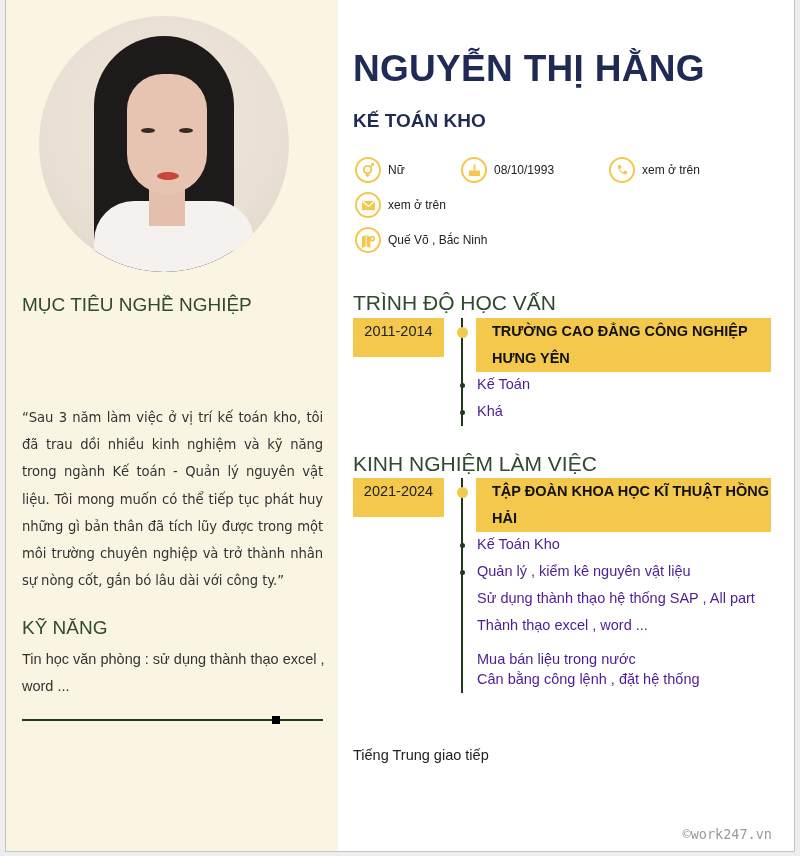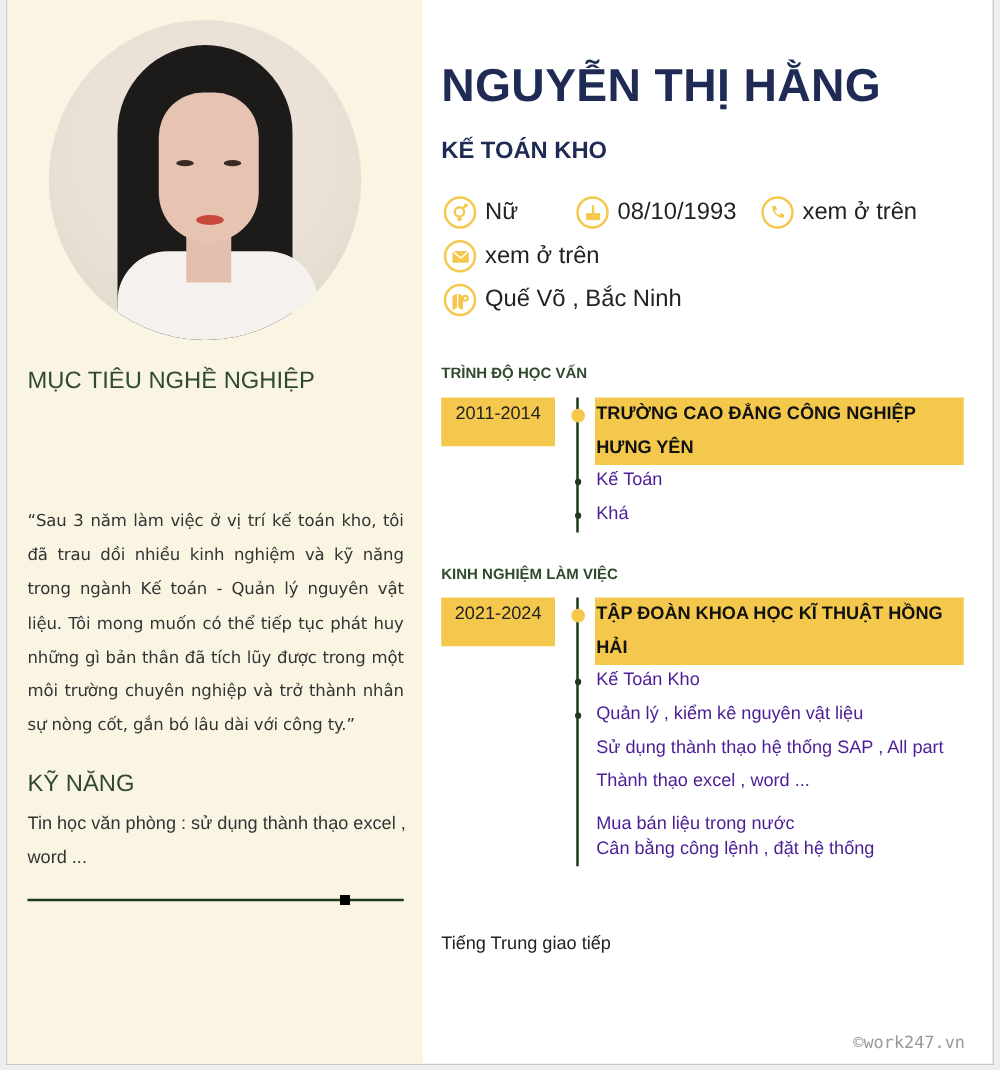--- a/index.html
+++ b/index.html
@@ -47,40 +47,40 @@
     position: absolute; left: 250px; top: -3px; width: 8px; height: 8px; background: #000;
   }
 
   .name {
     position: absolute; left: 347px; top: 48px; font-size: 37px; font-weight: bold;
     color: #1f2a55; letter-spacing: 0.3px;
   }
   .job {
     position: absolute; left: 347px; top: 110px; font-size: 19px; font-weight: bold; color: #1f2a55;
   }
-  .info { position: absolute; display: flex; align-items: center; font-size: 19px; color: #222; }
+  .info { position: absolute; display: flex; align-items: center; font-size: 12px; color: #222; }
   .ic {
     width: 26px; height: 26px; border-radius: 50%; border: 2px solid #f3c84c;
     display: inline-flex; align-items: center; justify-content: center; margin-right: 7px;
   }
   .ic svg { width: 15px; height: 15px; }
 
   .sec-title-r {
-    position: absolute; left: 347px; font-weight: bold; font-size: 12px; color: #2f4a2d;
+    position: absolute; left: 347px; font-weight: normal; font-size: 21px; color: #2f4a2d;
   }
   .date {
     position: absolute; left: 347px; width: 91px; height: 39px; background: #f3c84c;
     font-size: 14.5px; color: #222; text-align: center; line-height: 27px;
   }
   .tl-line { position: absolute; left: 455px; width: 2px; background: #1e3a1b; }
   .tl-dot-big { position: absolute; left: 451px; width: 11px; height: 11px; border-radius: 50%; background: #f3c84c; }
   .tl-dot { position: absolute; left: 454px; width: 5px; height: 5px; border-radius: 50%; background: #1e3a1b; }
   .hl {
     position: absolute; left: 470px; width: 295px; background: #f3c84c;
-    font-weight: bold; font-size: 14.5px; line-height: 27px; color: #111; padding-left: 1px;
+    font-weight: bold; font-size: 14.5px; line-height: 27px; color: #111; padding-left: 16px;
   }
   .tl-item { position: absolute; left: 471px; font-size: 14.5px; color: #4c1d95; line-height: 27px; }
   .extra { position: absolute; left: 347px; top: 747px; font-size: 14.5px; color: #222; }
   .watermark {
     position: absolute; right: 22px; bottom: 9px; font-family: "DejaVu Sans Mono", monospace;
     font-size: 13.5px; color: #9a9a9a; margin-top: 32px;
   }
 </style>
 </head>
 <body>

